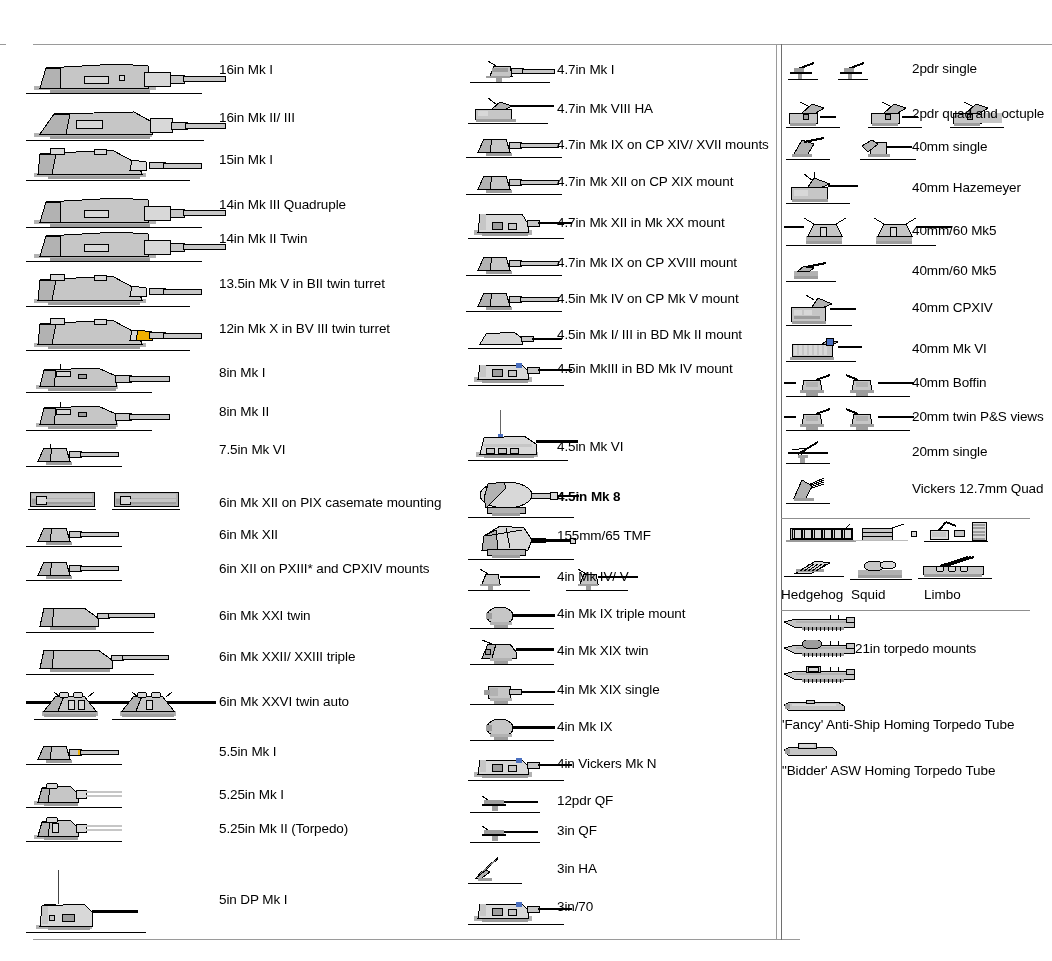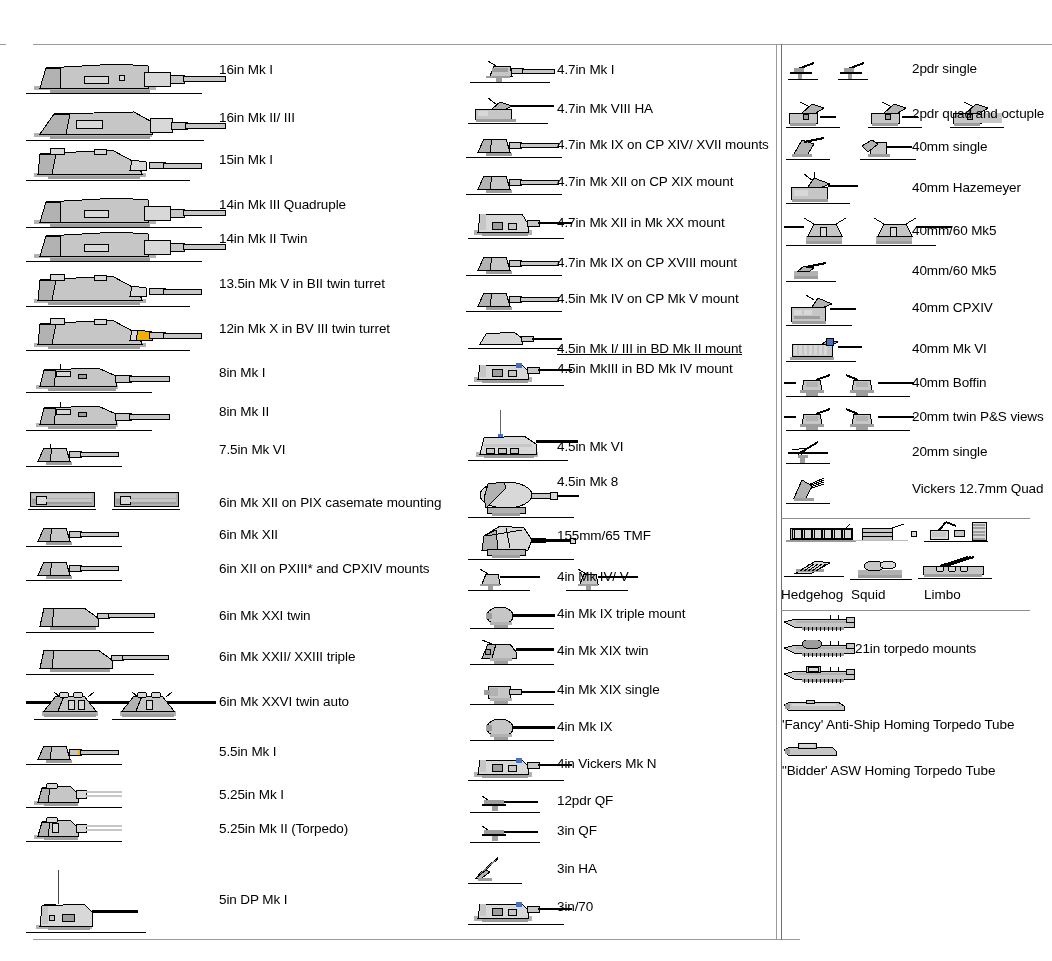--- a/index.html
+++ b/index.html
@@ -532,21 +532,21 @@
       <div class="row" style="left: 0px; top: 0px;">
         <div class="art" style="left: 466px; top: 328px;">
           <svg width="120" height="24" viewBox="0 0 120 24" shape-rendering="crispEdges">
             <polygon points="14,16 20,6 48,4 56,10 56,16" fill="#d8d8d8" stroke="#000000" stroke-width="1"></polygon>
             <rect x="56" y="9" width="10" height="3" fill="#c6c6c6"></rect>
             <rect x="55" y="8" width="12" height="5" fill="#c6c6c6" stroke="#000000" stroke-width="1"></rect>
             <rect x="66" y="10" width="30" height="2" fill="#000000"></rect>
             <rect x="2" y="20" width="94" height="1" fill="#000000"></rect>
           </svg>
         </div>
-        <div class="label" style="left: 557px; top: 342px; text-decoration: underline;">4.5in Mk I/ III in BD Mk II mount</div>
+        <div class="label" style="left: 557px; top: 328px;">4.5in Mk I/ III in BD Mk II mount</div>
       </div>
       <div class="row" style="left: 0px; top: 0px;">
         <div class="art" style="left: 466px; top: 355px;">
           <svg width="120" height="34" viewBox="0 0 120 34" shape-rendering="crispEdges">
             <rect x="8" y="22" width="58" height="5" fill="#b2b2b2"></rect>
             <polygon points="12,24 14,10 56,10 62,16 62,24" fill="#d8d8d8" stroke="#000000" stroke-width="1"></polygon>
             <rect x="14" y="10" width="6" height="12" fill="#c6c6c6"></rect>
             <rect x="26" y="14" width="10" height="7" fill="#9d9d9d" stroke="#000000" stroke-width="1"></rect>
             <rect x="42" y="15" width="8" height="6" fill="#c6c6c6" stroke="#000000" stroke-width="1"></rect>
             <rect x="50" y="8" width="6" height="5" fill="#4a6fc0"></rect>
@@ -585,21 +585,21 @@
             <rect x="66" y="16" width="18" height="3" fill="#c6c6c6"></rect>
             <rect x="65" y="15" width="20" height="5" fill="#c6c6c6" stroke="#000000" stroke-width="1"></rect>
             <rect x="84" y="14" width="7" height="7" fill="#d8d8d8" stroke="#000000"></rect>
             <rect x="91" y="17" width="22" height="2" fill="#000000"></rect>
             <rect x="22" y="30" width="36" height="4" fill="#b2b2b2"></rect>
             <rect x="21" y="29" width="38" height="6" fill="#b2b2b2" stroke="#000000" stroke-width="1"></rect>
             <rect x="26" y="35" width="28" height="3" fill="#9d9d9d"></rect>
             <rect x="2" y="39" width="106" height="1" fill="#000000"></rect>
           </svg>
         </div>
-        <div class="label" style="left: 557px; top: 475px;">4.5in Mk 8</div>
+        <div class="label" style="left: 557px; top: 490px; font-weight: bold;">4.5in Mk 8</div>
       </div>
       <div class="row" style="left: 0px; top: 0px;">
         <div class="art" style="left: 466px; top: 520px;">
           <svg width="130" height="40" viewBox="0 0 130 40" shape-rendering="crispEdges">
             <polygon points="16,30 18,16 34,6 58,8 66,20 62,30" fill="#d8d8d8" stroke="#000000" stroke-width="1"></polygon>
             <polygon points="18,16 30,10 32,30 16,30" fill="#b2b2b2" stroke="#000000" stroke-width="1"></polygon>
             <line x1="20" y1="16" x2="56" y2="10" stroke="#000000" stroke-width="1"></line>
             <line x1="40" y1="8" x2="44" y2="28" stroke="#000000" stroke-width="1"></line>
             <rect x="66" y="18" width="14" height="5" fill="#000000"></rect>
             <rect x="80" y="19" width="26" height="3" fill="#000000"></rect>

